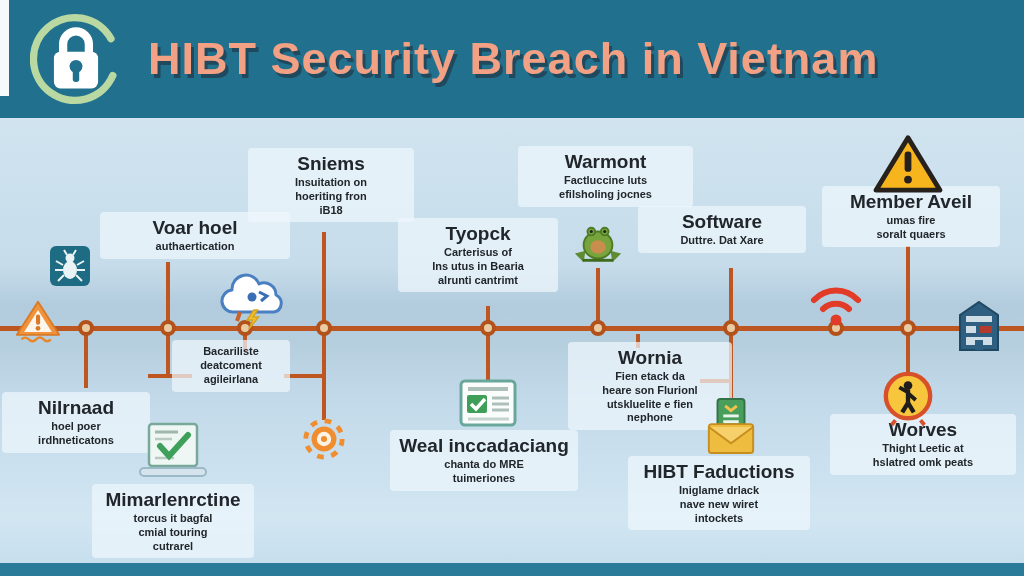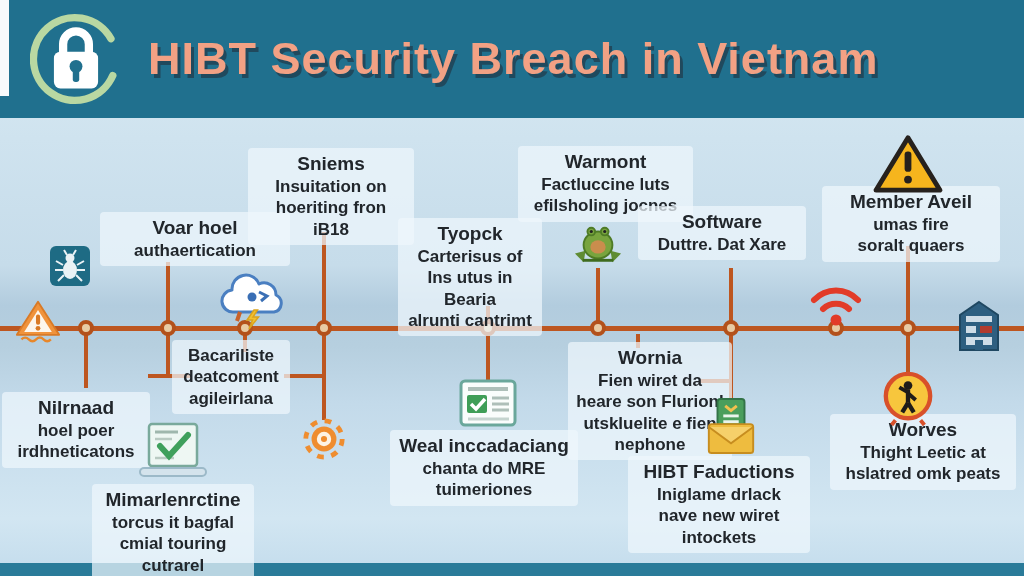--- a/index.html
+++ b/index.html
@@ -16,21 +16,21 @@
          text-shadow:3px 4px 0 rgba(32,42,52,.55);white-space:nowrap;}
   
   .tline{position:absolute;left:0;top:326px;width:1024px;height:5px;background:#bd5620;}
   .node{position:absolute;width:16px;height:16px;border-radius:50%;background:#e8cba3;border:4px solid #b3511b;box-sizing:border-box;z-index:3;}
   .stem{position:absolute;width:4px;background:#bd5620;z-index:2;}
   .hdash{position:absolute;height:4px;background:#bd5620;z-index:2;}
   
   .tblock{position:absolute;text-align:center;color:#21262b;z-index:4;
           background:rgba(238,246,252,.72);border-radius:4px;padding:5px 6px;box-sizing:border-box;}
   .tblock .h{font-weight:bold;font-size:19px;line-height:1.2;}
-  .tblock .l{font-weight:bold;font-size:17px;line-height:1.26;}
+  .tblock .l{font-weight:bold;font-size:11px;line-height:1.26;}
   .icon{position:absolute;z-index:5;line-height:0;}
   .footer{position:absolute;left:0;bottom:0;width:1024px;height:13px;background:#2a7b99;}
 </style>
 </head>
 <body>
 
 <div class="stage">
 
   <div class="header">
     <div class="lockwrap">
@@ -204,21 +204,21 @@
     <div class="l">authaertication</div>
   </div>
 
   <div class="tblock" style="left:248px;top:148px;width:166px">
     <div class="h">Sniems</div>
     <div class="l">Insuitation on</div>
     <div class="l">hoeriting fron</div>
     <div class="l">iB18</div>
   </div>
 
-  <div class="tblock" style="left:398px;top:218px;width:144px">
+  <div class="tblock" style="left:398px;top:218px;width:160px">
     <div class="h">Tyopck</div>
     <div class="l">Carterisus of</div>
     <div class="l">Ins utus in Bearia</div>
     <div class="l">alrunti cantrimt</div>
   </div>
 
   <div class="tblock" style="left:518px;top:146px;width:175px">
     <div class="h">Warmont</div>
     <div class="l">Factluccine luts</div>
     <div class="l">efilsholing jocnes</div>
@@ -255,21 +255,21 @@
   </div>
 
   <div class="tblock" style="left:390px;top:430px;width:188px">
     <div class="h">Weal inccadaciang</div>
     <div class="l">chanta do MRE</div>
     <div class="l">tuimeriones</div>
   </div>
 
   <div class="tblock" style="left:568px;top:342px;width:164px">
     <div class="h">Wornia</div>
-    <div class="l">Fien wiret da</div>
+    <div class="l">Fien etack da</div>
     <div class="l">heare son Flurionl</div>
     <div class="l">utskluelite e fien</div>
     <div class="l">nephone</div>
   </div>
 
   <div class="tblock" style="left:628px;top:456px;width:182px">
     <div class="h">HIBT Faductions</div>
     <div class="l">Iniglame drlack</div>
     <div class="l">nave new wiret</div>
     <div class="l">intockets</div>

